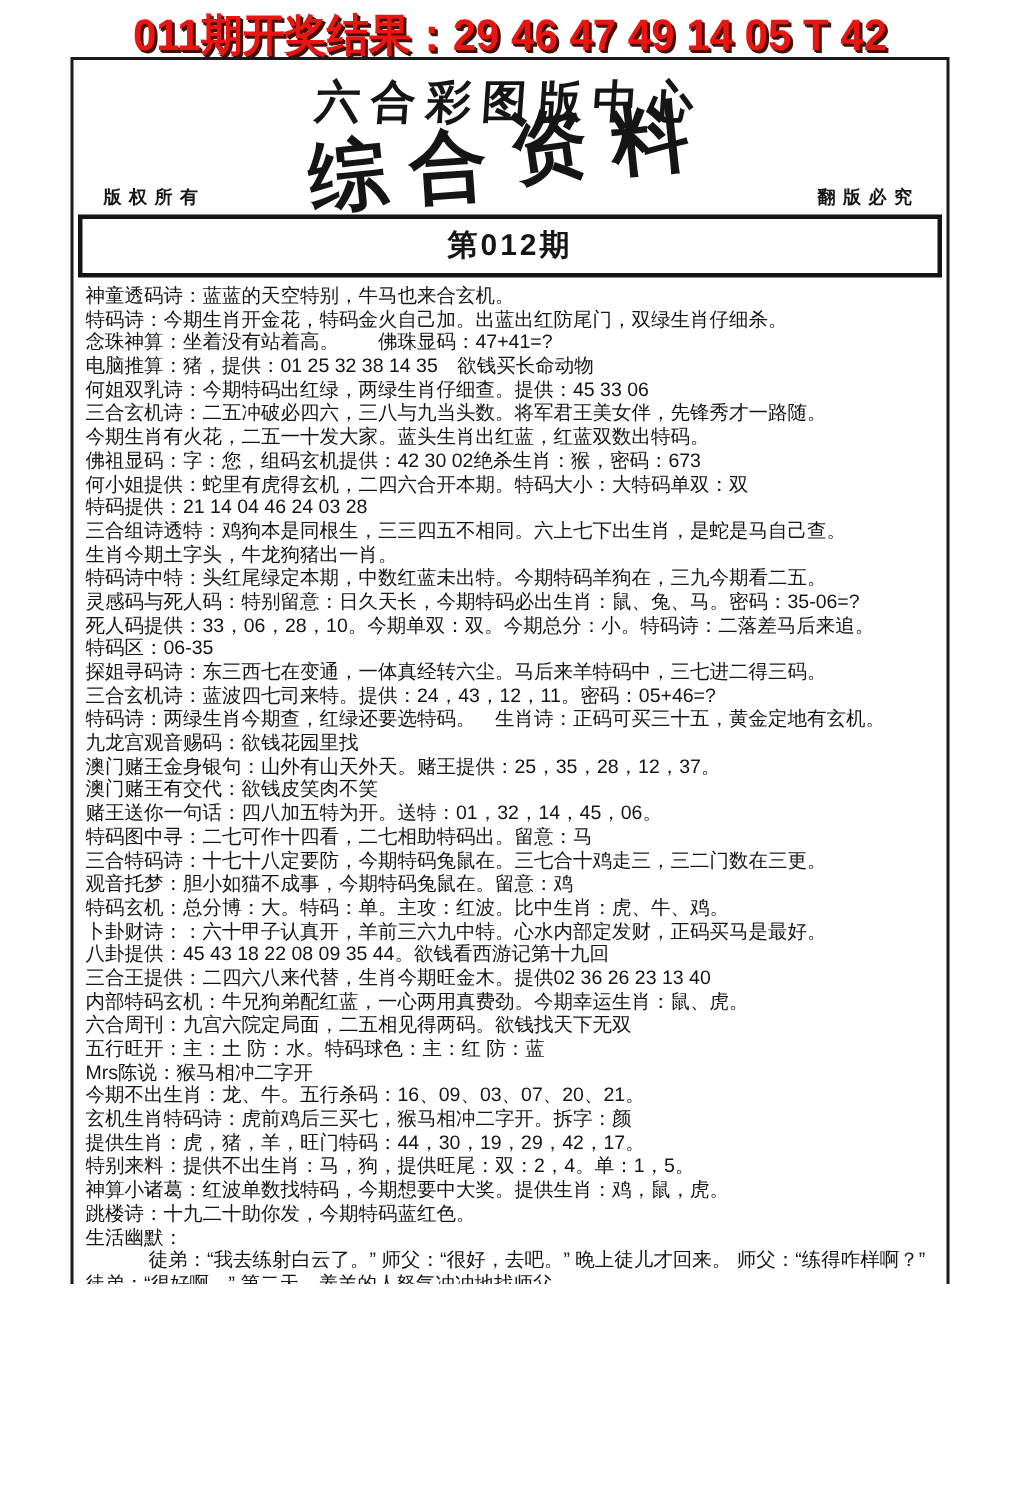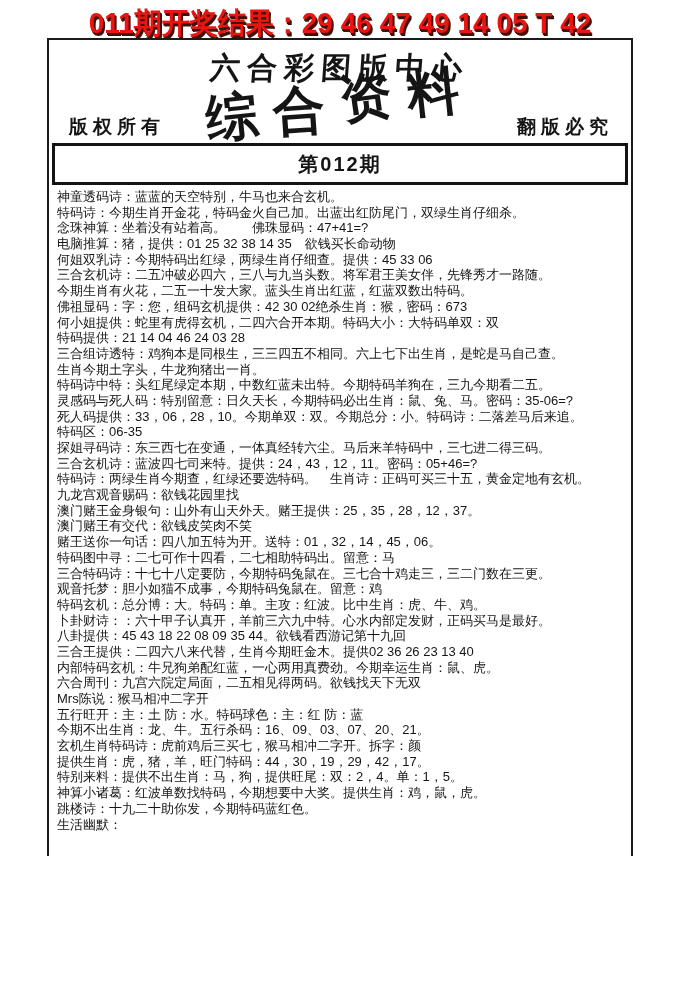--- a/index.html
+++ b/index.html
@@ -46,21 +46,21 @@
     position:absolute;left:0;right:0;top:26px;text-align:center;
     font-family:"Liberation Serif", serif;font-weight:bold;font-size:52px;
     letter-spacing:16px;white-space:nowrap;
   }
   .calligraphy .cg{display:inline-block;}
   .cg.c0{transform:rotate(-6deg) translateY(16px);}
   .cg.c1{transform:rotate(-4deg) translateY(10px);}
   .cg.c2{transform:rotate(-8deg) translateY(-4px);}
   .cg.c3{transform:rotate(-6deg) translateY(-9px);}
   .notice-left,.notice-right{
-    position:absolute;bottom:3px;font-size:19px;font-weight:bold;letter-spacing:5px;
+    position:absolute;bottom:3px;font-size:12px;font-weight:bold;letter-spacing:5px;
     font-family:"Liberation Serif", serif;
   }
   .notice-left{left:20px;}
   .notice-right{right:18px;}
 
   
   .issue-box{
     margin:0 3px;height:42px;border:3px solid #141414;
     text-align:center;font-size:20px;font-weight:bold;line-height:37px;
     letter-spacing:2px;
@@ -131,29 +131,30 @@
       <div class="line">赌王送你一句话：四八加五特为开。送特：01，32，14，45，06。</div>
       <div class="line">特码图中寻：二七可作十四看，二七相助特码出。留意：马</div>
       <div class="line">三合特码诗：十七十八定要防，今期特码兔鼠在。三七合十鸡走三，三二门数在三更。</div>
       <div class="line">观音托梦：胆小如猫不成事，今期特码兔鼠在。留意：鸡</div>
       <div class="line">特码玄机：总分博：大。特码：单。主攻：红波。比中生肖：虎、牛、鸡。</div>
       <div class="line">卜卦财诗：：六十甲子认真开，羊前三六九中特。心水内部定发财，正码买马是最好。</div>
       <div class="line">八卦提供：45 43 18 22 08 09 35 44。欲钱看西游记第十九回</div>
       <div class="line">三合王提供：二四六八来代替，生肖今期旺金木。提供02 36 26 23 13 40</div>
       <div class="line">内部特码玄机：牛兄狗弟配红蓝，一心两用真费劲。今期幸运生肖：鼠、虎。</div>
       <div class="line">六合周刊：九宫六院定局面，二五相见得两码。欲钱找天下无双</div>
+      <div class="line">五行旺开：主：土 防：水。特码球色：主：红 防：蓝</div>
       <div class="line">Mrs陈说：猴马相冲二字开</div>
-      <div class="line">五行旺开：主：土 防：水。特码球色：主：红 防：蓝</div>
       <div class="line">今期不出生肖：龙、牛。五行杀码：16、09、03、07、20、21。</div>
       <div class="line">玄机生肖特码诗：虎前鸡后三买七，猴马相冲二字开。拆字：颜</div>
       <div class="line">提供生肖：虎，猪，羊，旺门特码：44，30，19，29，42，17。</div>
       <div class="line">特别来料：提供不出生肖：马，狗，提供旺尾：双：2，4。单：1，5。</div>
       <div class="line">神算小诸葛：红波单数找特码，今期想要中大奖。提供生肖：鸡，鼠，虎。</div>
       <div class="line">跳楼诗：十九二十助你发，今期特码蓝红色。</div>
       <div class="line">生活幽默：</div>
+      <div class="humor-para">徒弟：“我去练射白云了。” 师父：“很好，去吧。” 晚上徒儿才回来。 师父：“练得咋样啊？” 徒弟：“很好啊。” 第二天，养羊的人怒气冲冲地找师父。</div>
     </div>
 
     <div class="banner">
       <span class="b1">火烧山：今期烧伤：</span><span class="b2">鸡</span><span class="b3">欲要钱：</span><span class="b4">欲钱找十二仙子</span>
     </div>
 
   </div>
 </div>
 
 </body></html>

